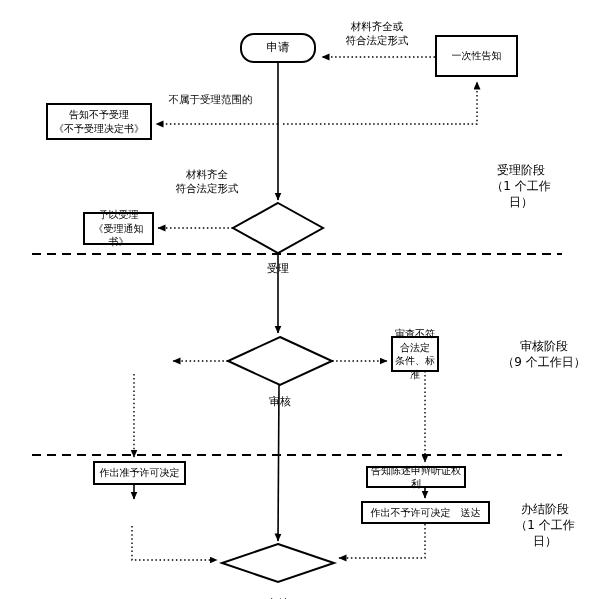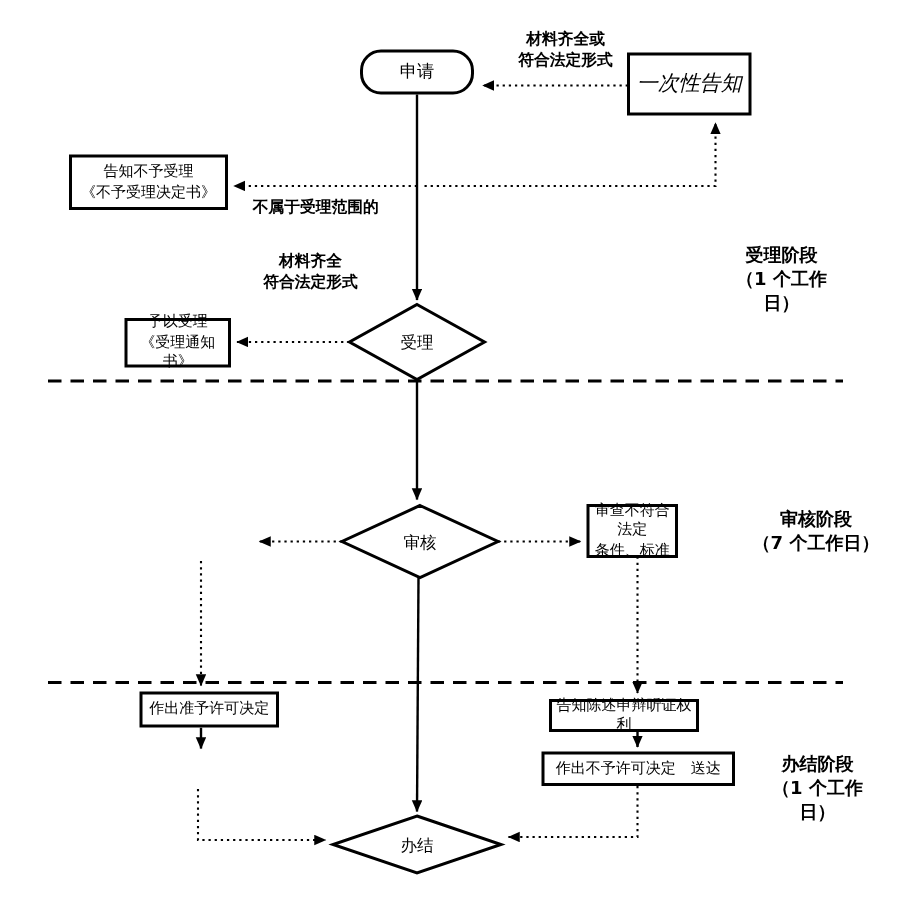--- a/index.html
+++ b/index.html
@@ -32,29 +32,29 @@
     z-index: 2;
   }
   .diamond-label {
     position: absolute;
     display: flex;
     align-items: center;
     justify-content: center;
     text-align: center;
     font-size: 11px;
     z-index: 3;
+    margin-top: 40px;
   }
   .edge-label, .stage-label {
     position: absolute;
     text-align: center;
     white-space: pre-line;
     line-height: 1.3;
     font-size: 10.5px;
     z-index: 2;
-    font-weight: bold;
   }
   .stage-label {
     font-size: 12px;
     line-height: 1.35;
   }
 </style>
 </head>
 <body>
 
 <div id="canvas">
@@ -94,51 +94,51 @@
 
     <g fill="#ffffff" stroke="#000000" stroke-width="2" stroke-linejoin="miter">
       <polygon points="278,203 323,228 278,253 233,228"></polygon>
       <polygon points="280,337 332,361 280,385 228,361"></polygon>
       <polygon points="278,544 334,563 278,582 222,563"></polygon>
     </g>
   </svg>
 
   <div class="node-box" style="left:240px; top:33px; width:76px; height:30px; font-size:11.5px;border-radius:14px;">申请</div>
 
-  <div class="node-box" style="left:418px; top:35px; width:83px; height:42px; font-size:14px;font-style:italic;">一次性告知</div>
+  <div class="node-box" style="left:435px; top:35px; width:83px; height:42px; font-size:10px;">一次性告知</div>
 
   <div class="node-box" style="left:46px; top:103px; width:106px; height:37px;">告知不予受理
 《不予受理决定书》</div>
 
   <div class="node-box" style="left:83px; top:212px; width:71px; height:33px;">予以受理
 《受理通知书》</div>
 
 
-  <div class="node-box" style="left:391px; top:336px; width:61px; height:36px;">审查不符合法定
+  <div class="node-box" style="left:391px; top:336px; width:48px; height:36px;">审查不符合法定
 条件、标准</div>
 
   <div class="node-box" style="left:93px; top:461px; width:93px; height:24px;">作出准予许可决定</div>
 
 
   <div class="node-box" style="left:366px; top:466px; width:100px; height:22px;">告知陈述申辩听证权利</div>
 
   <div class="node-box" style="left:361px; top:501px; width:129px; height:23px;">作出不予许可决定　送达</div>
 
   <div class="diamond-label" style="left:248px; top:218px; width:60px; height:20px;">受理</div>
   <div class="diamond-label" style="left:250px; top:351px; width:60px; height:20px;">审核</div>
   <div class="diamond-label" style="left:248px; top:553px; width:60px; height:20px;">办结</div>
 
   <div class="edge-label" style="left:332px; top:20px; width:90px;">材料齐全或
 符合法定形式</div>
-  <div class="edge-label" style="left:163px; top:93px; width:95px;margin-top:39px;">不属于受理范围的</div>
+  <div class="edge-label" style="left:163px; top:93px; width:95px;">不属于受理范围的</div>
   <div class="edge-label" style="left:167px; top:168px; width:80px;">材料齐全
 符合法定形式</div>
 
   <div class="stage-label" style="left:479px; top:162px; width:84px;">受理阶段
 （1 个工作
 日）</div>
   <div class="stage-label" style="left:496px; top:338px; width:96px;">审核阶段
-（7 个工作日）</div>
+（9 个工作日）</div>
   <div class="stage-label" style="left:503px; top:501px; width:84px;">办结阶段
 （1 个工作
 日）</div>
 
 </div>
 
 </body></html>

